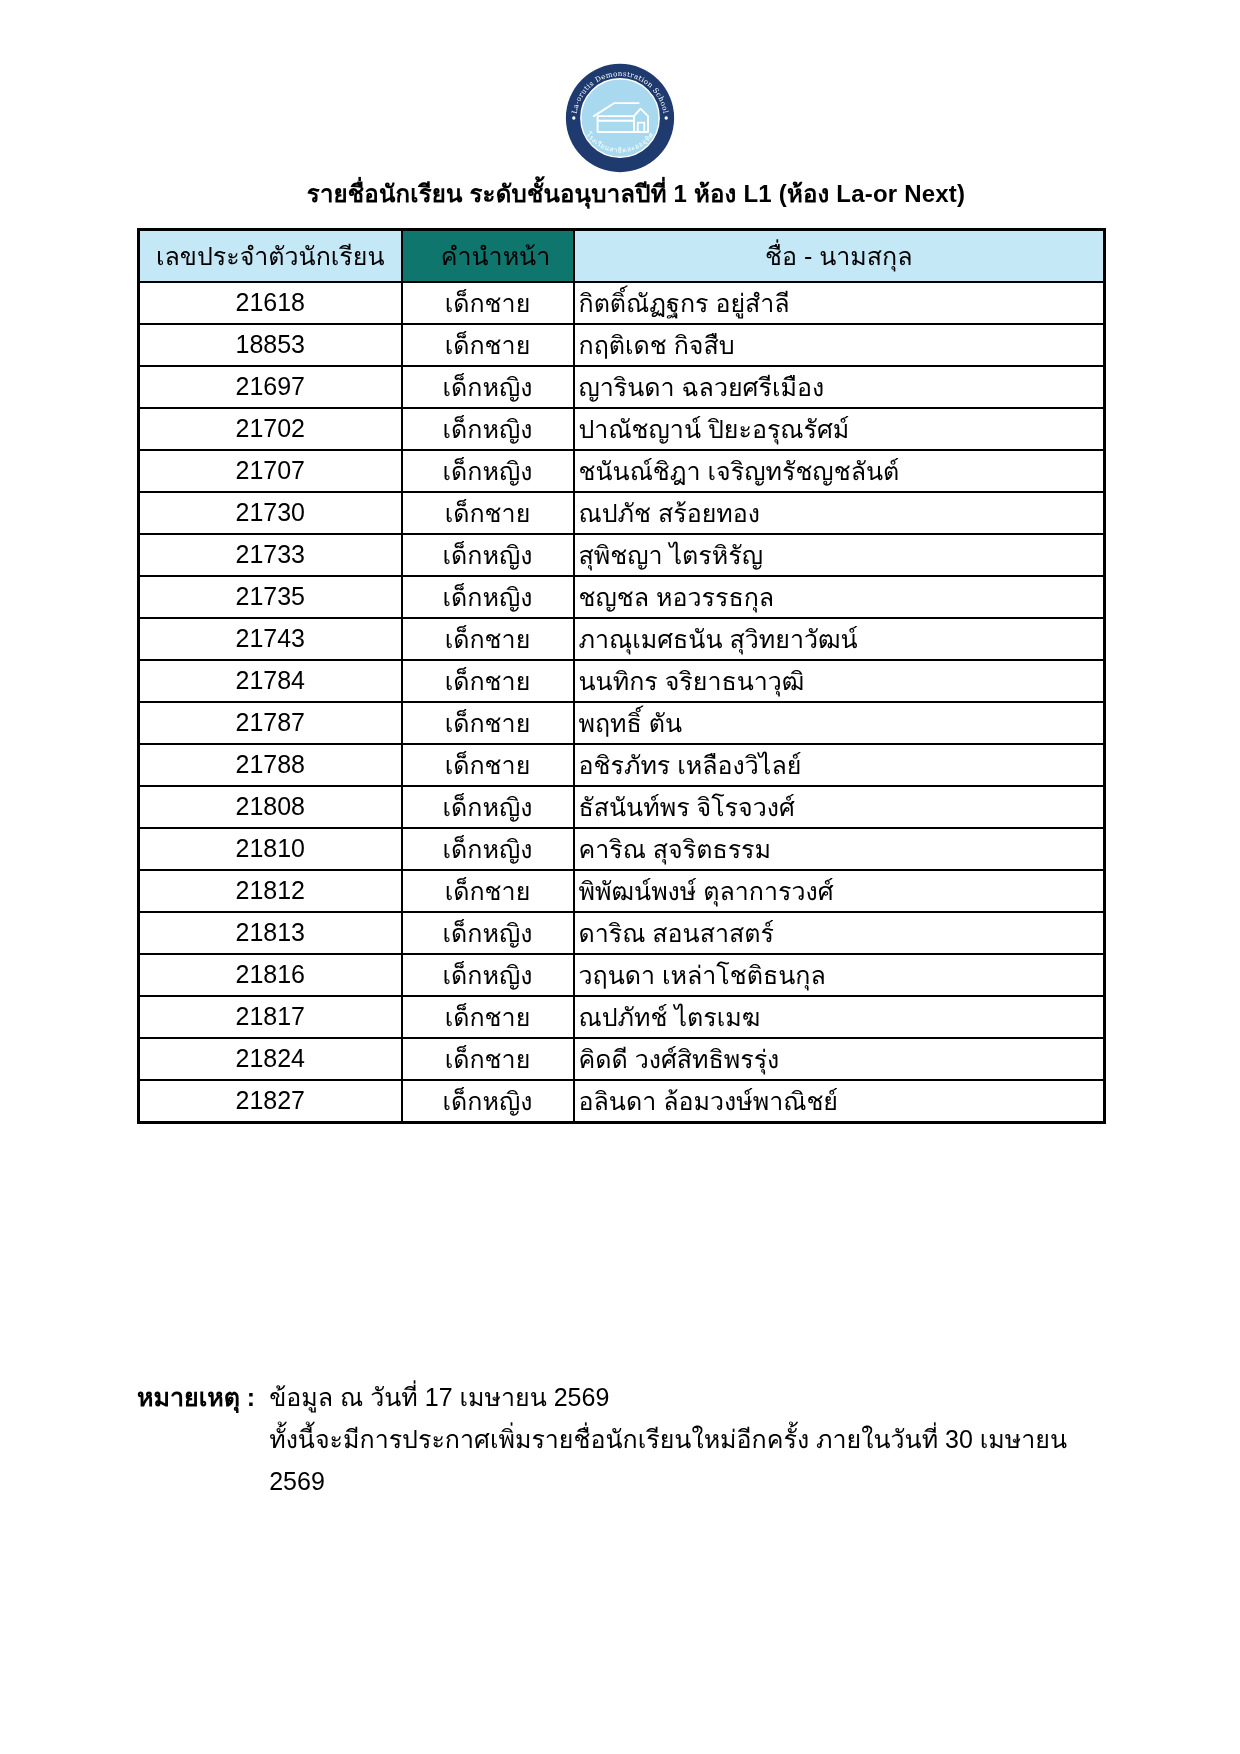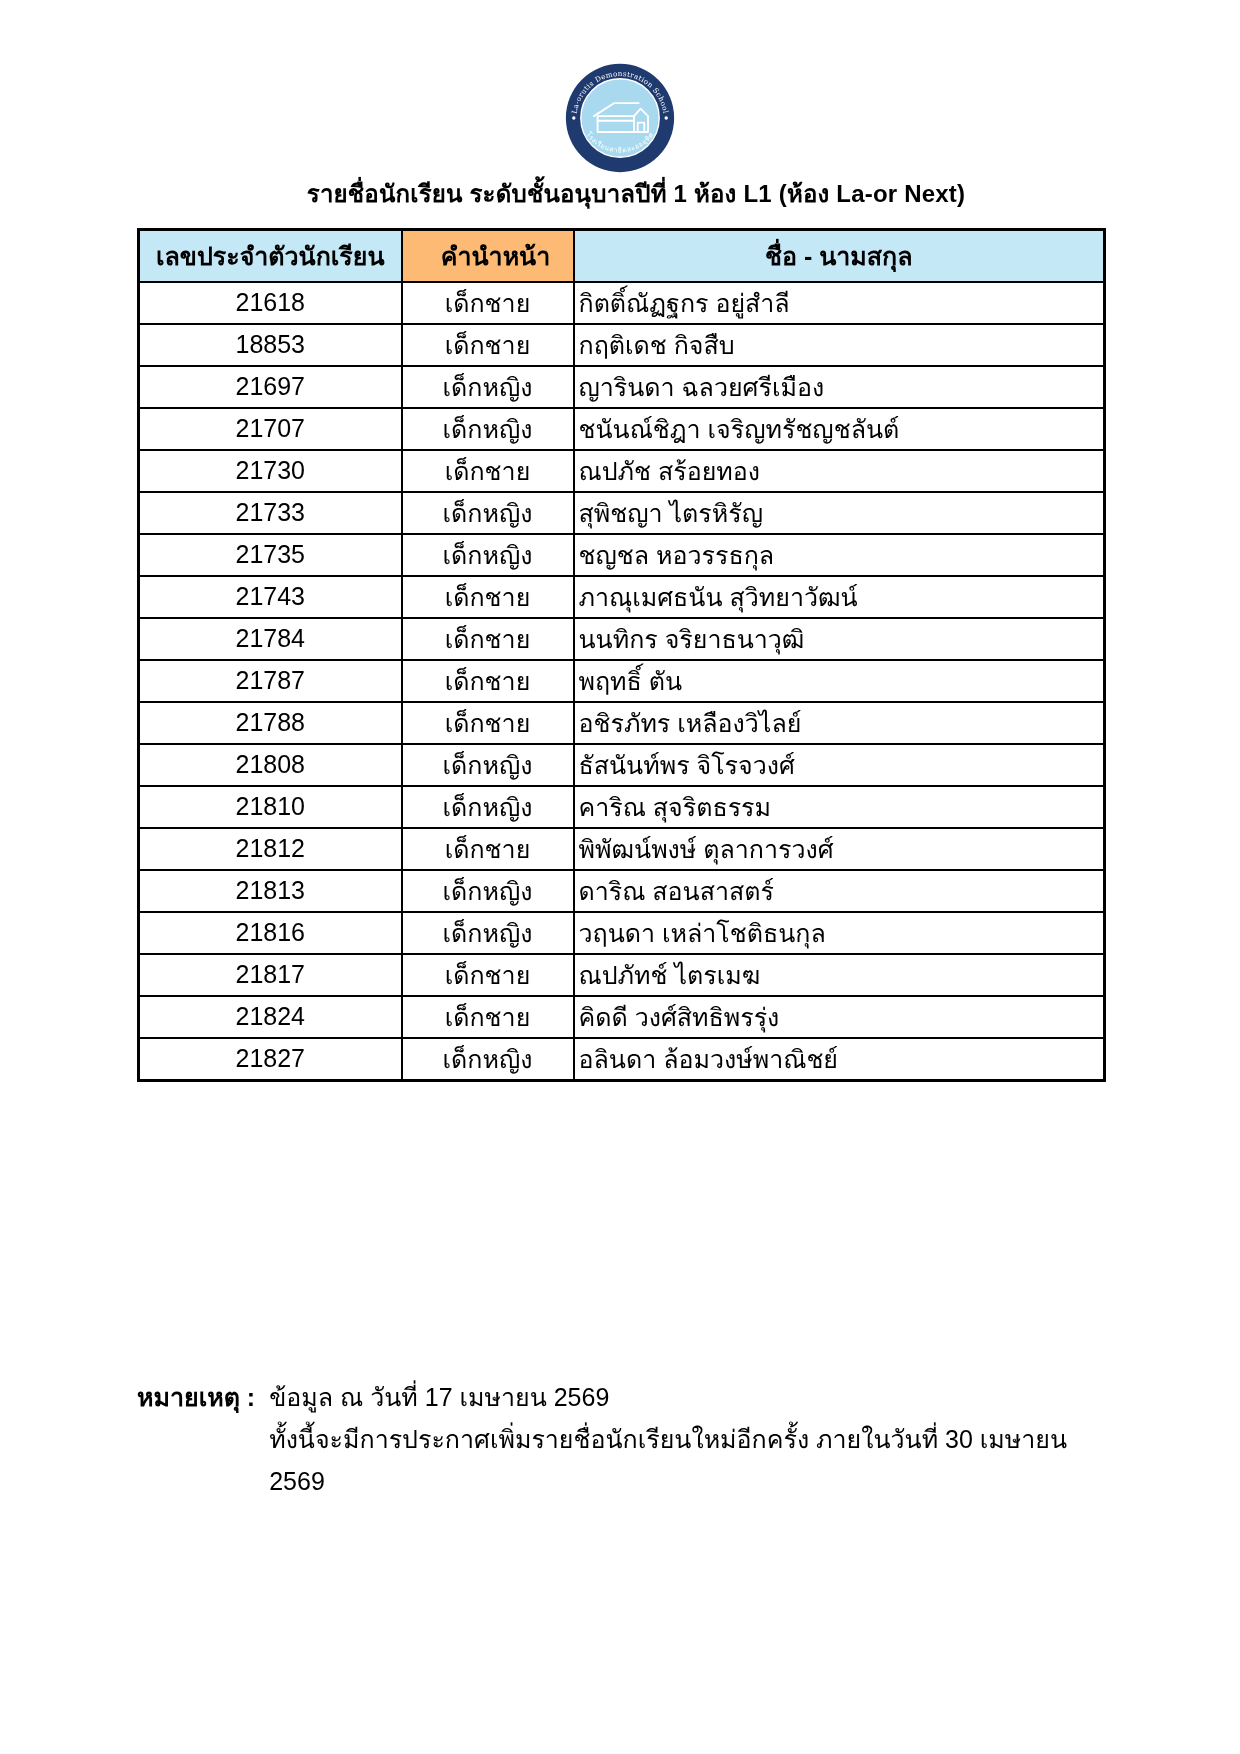--- a/index.html
+++ b/index.html
@@ -40,21 +40,21 @@
   }
   table.student-table th, table.student-table td {
     border:2px solid #000;
     font-size:25px;
     font-weight:normal;
     vertical-align:middle;
   }
   table.student-table { border:3px solid #000; }
   table.student-table th {
     height:52px;
-    font-weight:bold;
+    font-weight:normal;
     text-align:center;
   }
   table.student-table td { height:36px; }
   col.c-id { width:263px; }
   col.c-prefix { width:172px; }
   col.c-name { width:531px; }
   td.cell-id, td.cell-prefix { text-align:center; }
   td.cell-name { text-align:left; padding-left:4px; }
   .notes {
     position:absolute;
@@ -101,39 +101,44 @@
   <div class="table-wrap">
     <table class="student-table">
       <colgroup>
         <col class="c-id">
           <col class="c-prefix">
           <col class="c-name">
       </colgroup>
       <thead>
         <tr>
           <th style="background: rgb(197, 232, 247);">เลขประจำตัวนักเรียน</th>
-          <th style="background: #fdba74; padding-left: 16px;">คำนำหน้า</th>
+          <th style="background: #0f766e; padding-left: 16px;">คำนำหน้า</th>
           <th style="background: rgb(197, 232, 247);">ชื่อ - นามสกุล</th>
         </tr>
       </thead>
       <tbody>
           <tr>
             <td class="cell-id">21618</td>
             <td class="cell-prefix">เด็กชาย</td>
             <td class="cell-name">กิตติ์ณัฏฐกร อยู่สำลี</td>
           </tr>
           <tr>
             <td class="cell-id">18853</td>
             <td class="cell-prefix">เด็กชาย</td>
             <td class="cell-name">กฤติเดช กิจสืบ</td>
           </tr>
           <tr>
             <td class="cell-id">21697</td>
             <td class="cell-prefix">เด็กหญิง</td>
             <td class="cell-name">ญารินดา ฉลวยศรีเมือง</td>
+          </tr>
+          <tr>
+            <td class="cell-id">21702</td>
+            <td class="cell-prefix">เด็กหญิง</td>
+            <td class="cell-name">ปาณัชญาน์ ปิยะอรุณรัศม์</td>
           </tr>
           <tr>
             <td class="cell-id">21707</td>
             <td class="cell-prefix">เด็กหญิง</td>
             <td class="cell-name">ชนันณ์ชิฎา เจริญทรัชญชลันต์</td>
           </tr>
           <tr>
             <td class="cell-id">21730</td>
             <td class="cell-prefix">เด็กชาย</td>
             <td class="cell-name">ณปภัช สร้อยทอง</td>

